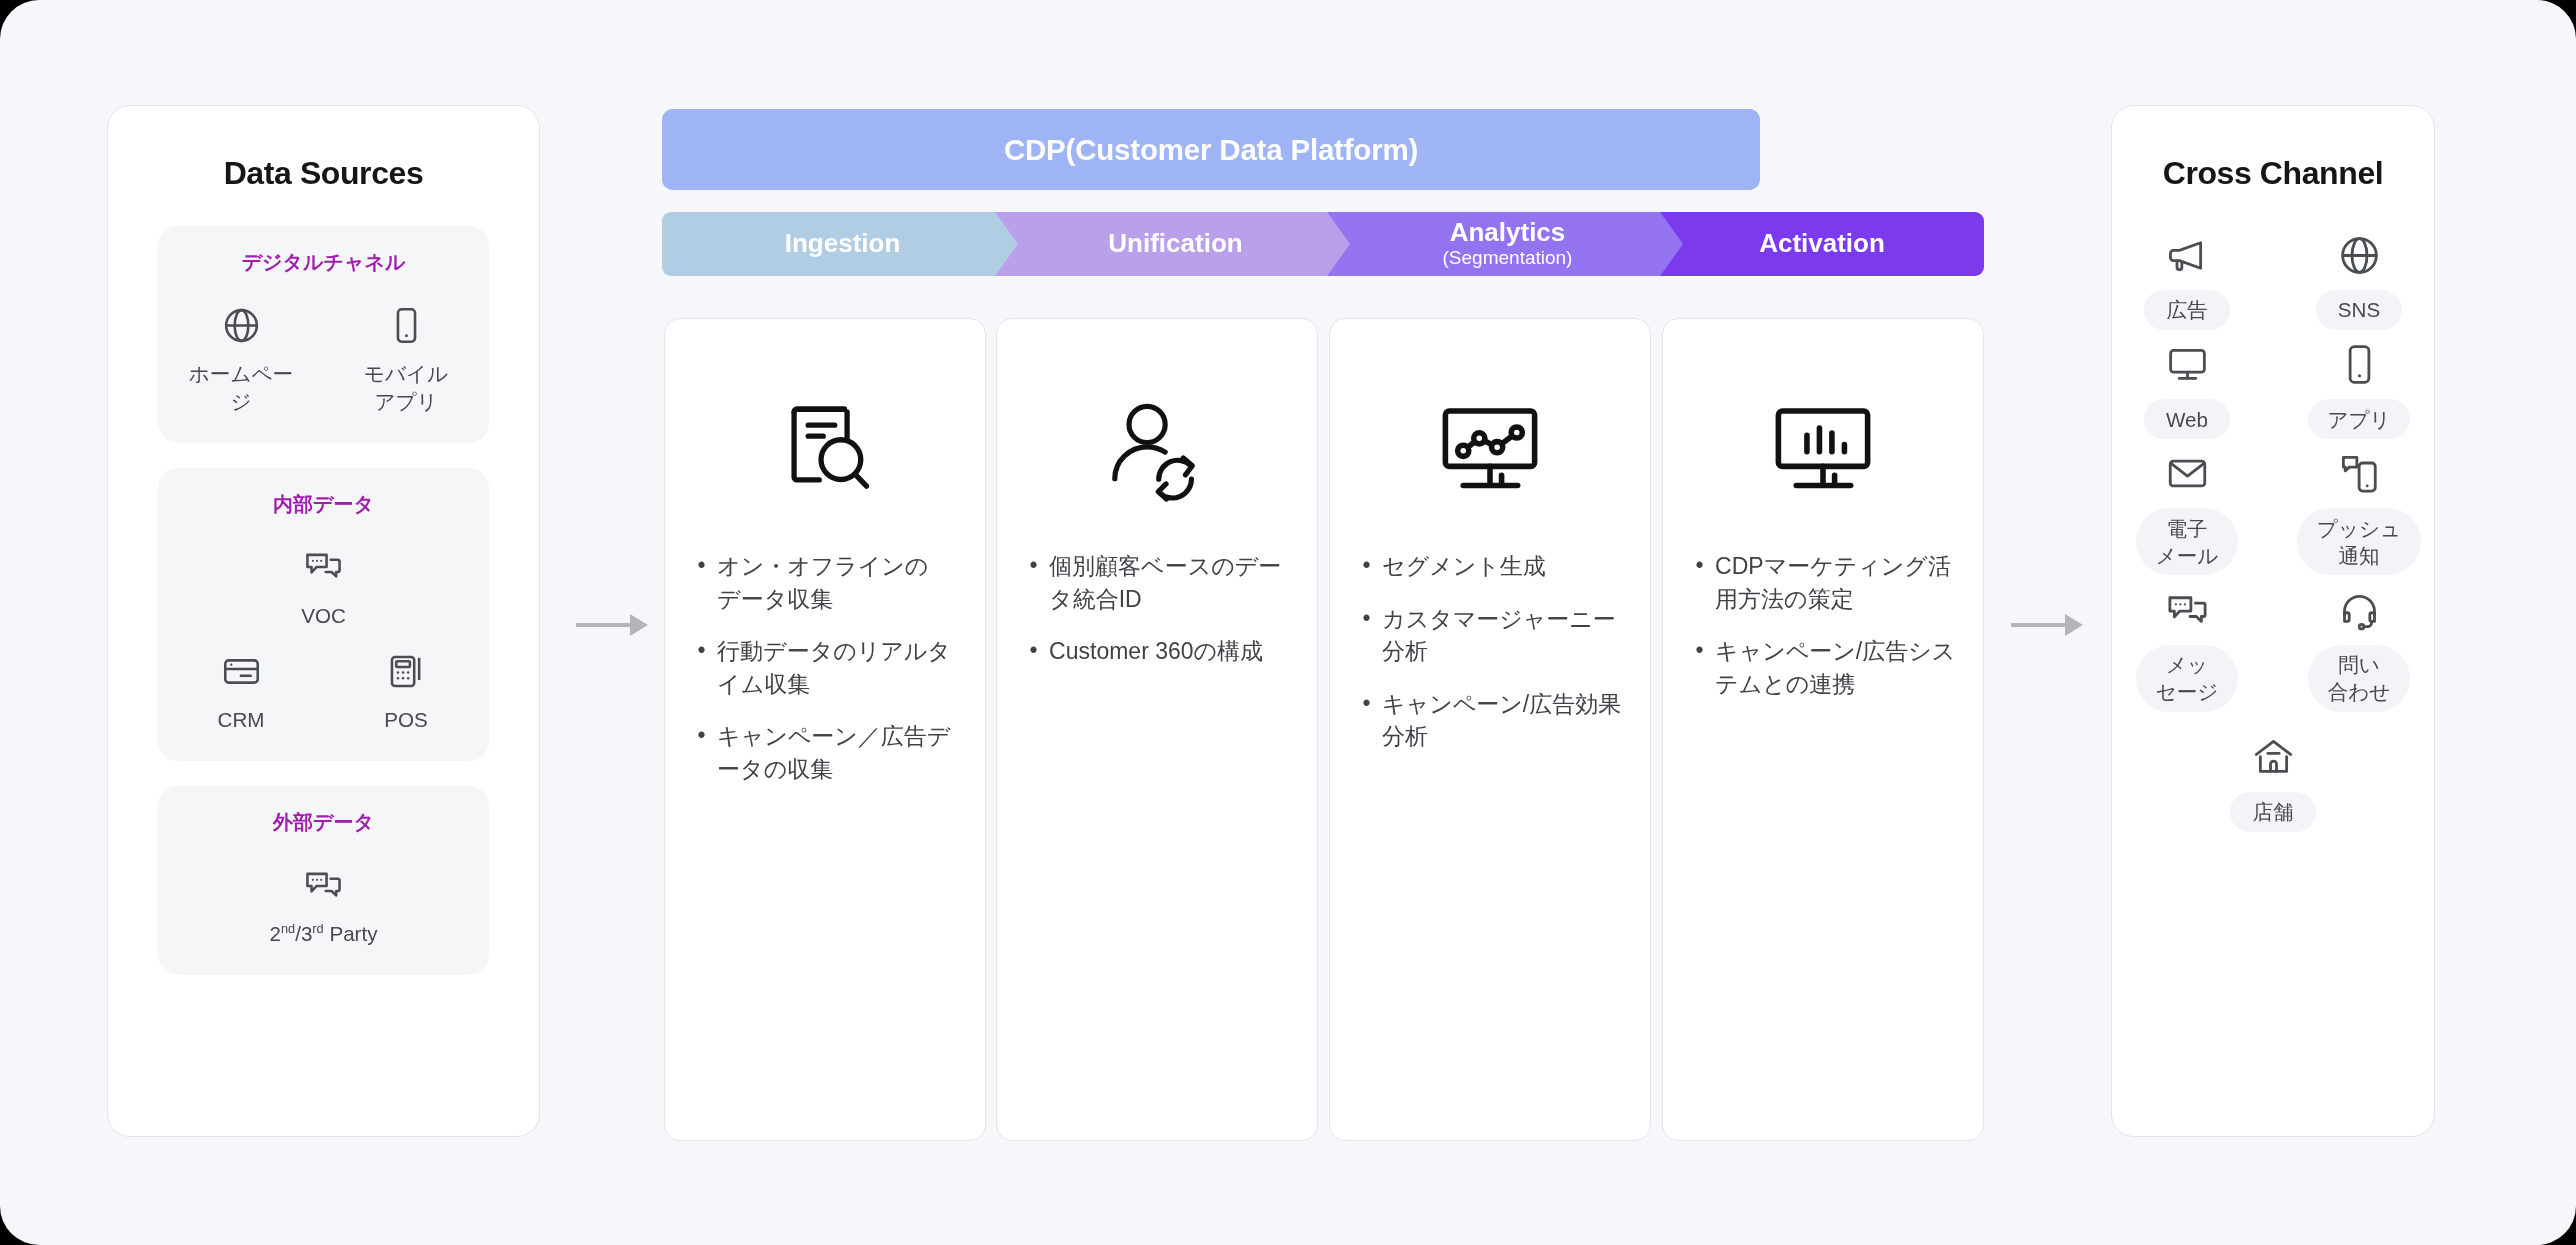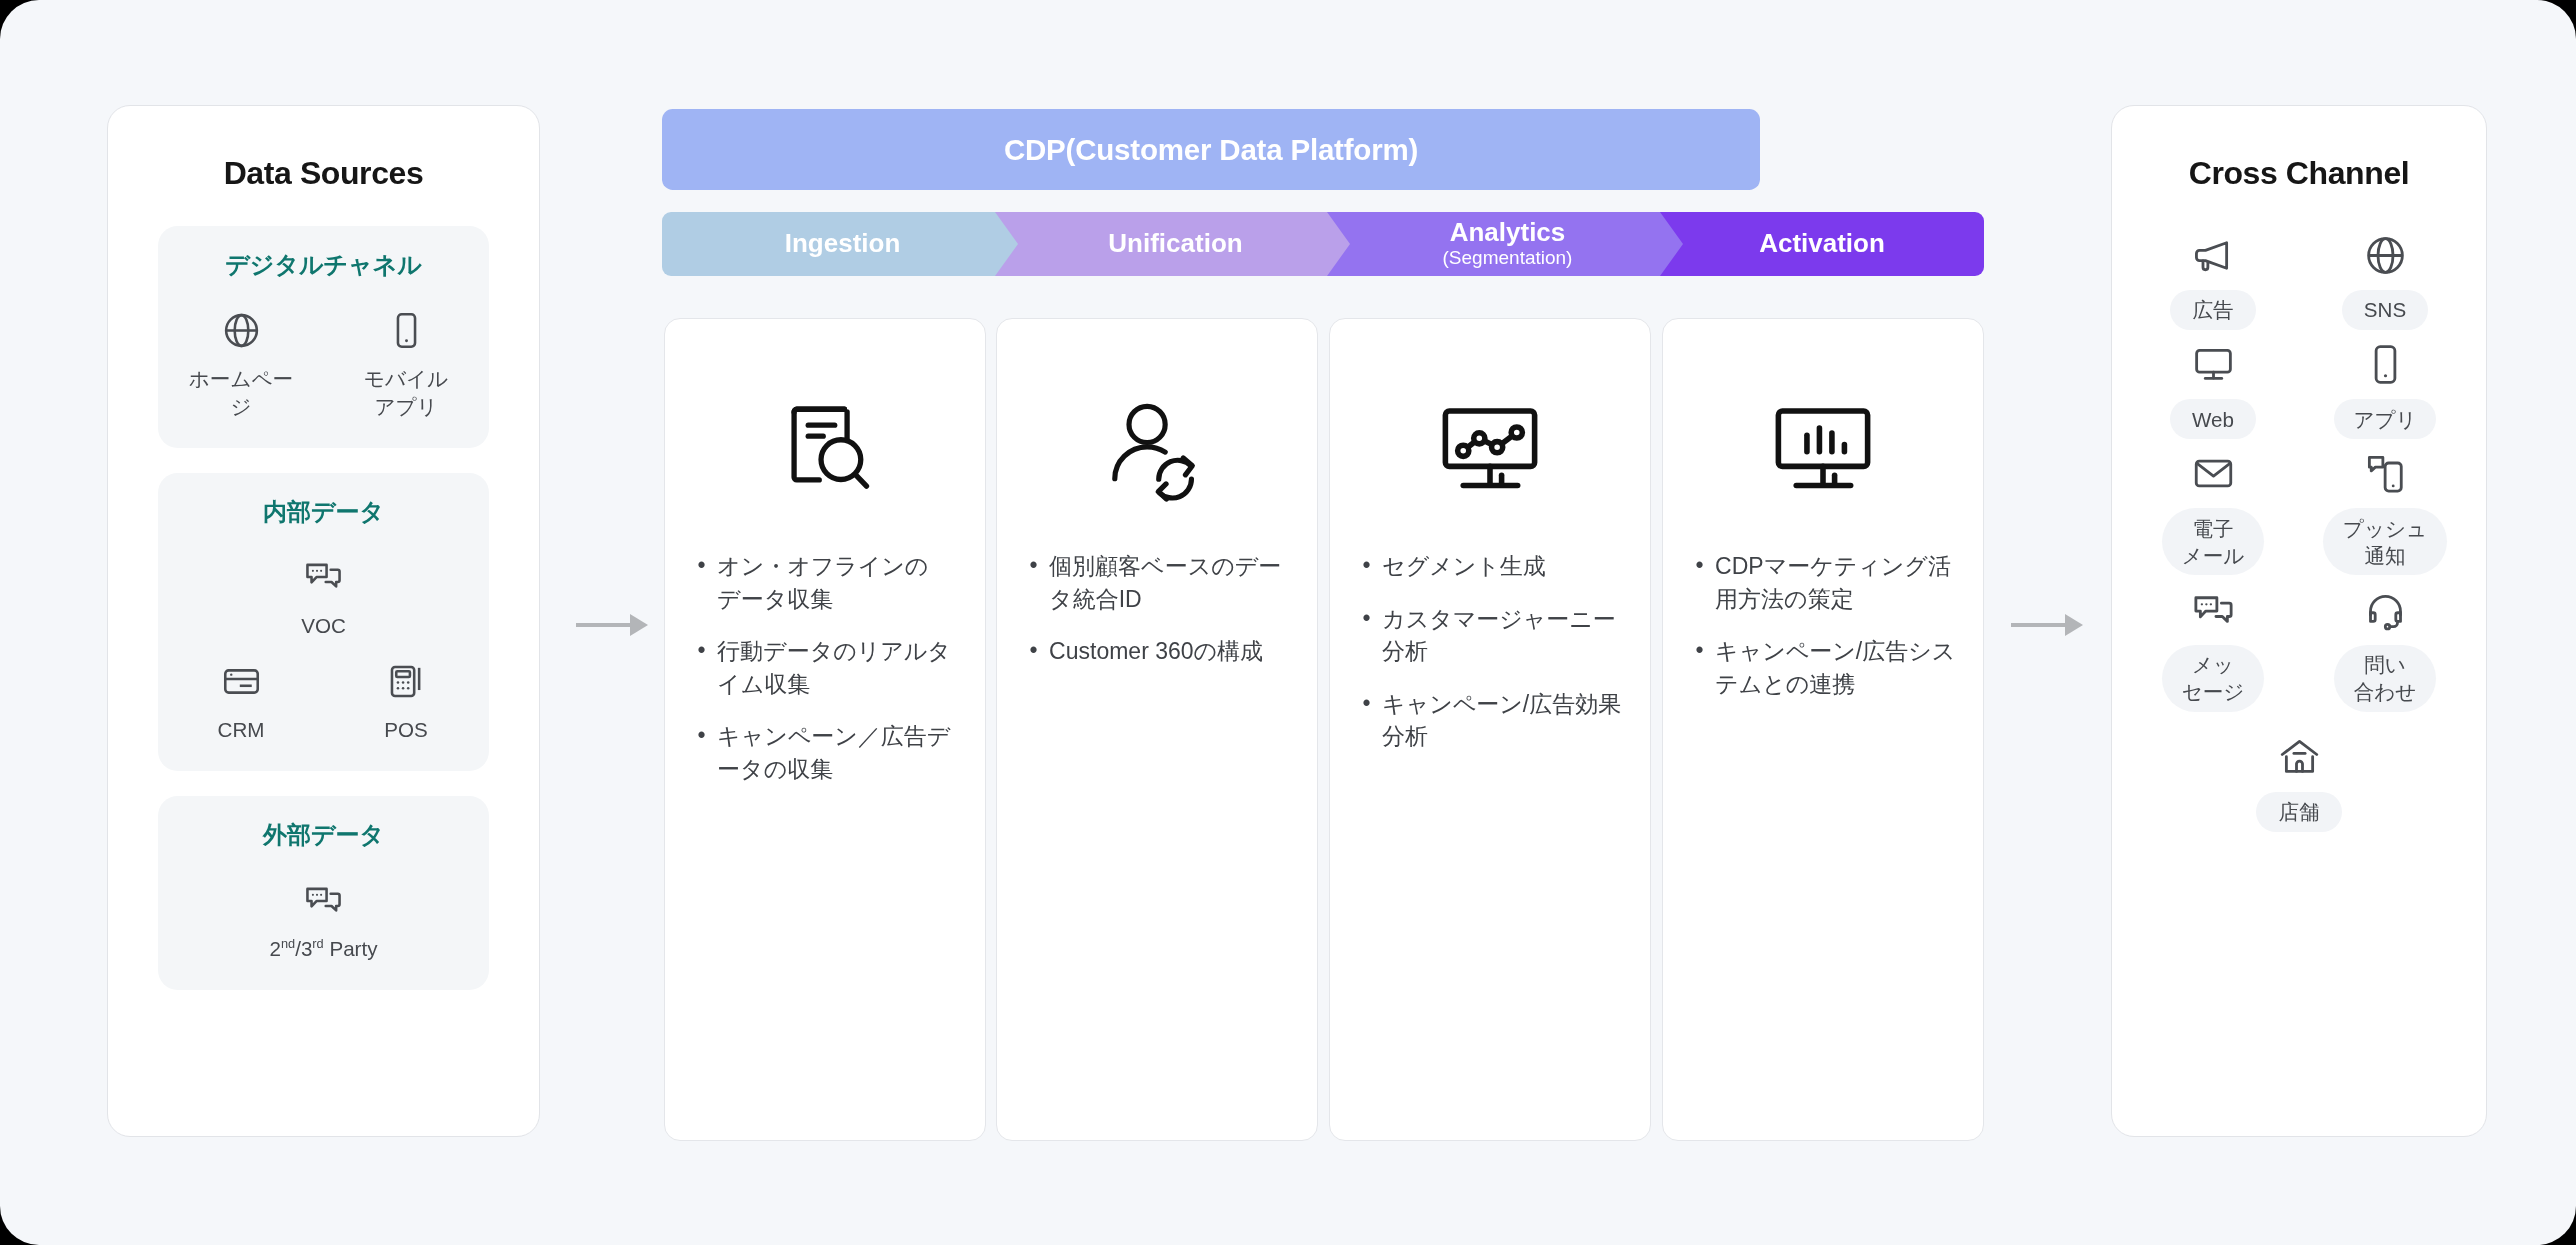--- a/index.html
+++ b/index.html
@@ -36,23 +36,23 @@
 
   .ds-group {
     margin: 0 50px;
     background: #f4f6f8;
     border-radius: 19.7px;
     padding: 23px 9px 27px;
   }
   .ds-group + .ds-group { margin-top: 25px; }
   .ds-group-title {
     text-align: center;
-    font-size: 24px;
+    font-size: 20px;
     font-weight: 700;
-    color: #0f766e;
+    color: #a21caf;
     margin-bottom: 23px;
   }
   .ds-row {
     display: flex;
     justify-content: center;
     gap: 40px;
   }
   .ds-row + .ds-row { margin-top: 16px; }
   .ds-item { width: 125px; text-align: center; }
   .ds-item .ico { height: 52px; display: flex; align-items: center; justify-content: center; }
@@ -141,21 +141,21 @@
     color: #3f4247;
     margin-bottom: 19.7px;
   }
   .col-list li::before {
     content: "•";
     position: absolute; left: 1.8px; top: -0.9px;
     font-size: 23px; color: #3f4247;
   }
 
   
-  #cross-channel { left: 2111px; top: 105px; width: 376px; height: 1032px; }
+  #cross-channel { left: 2111px; top: 105px; width: 324px; height: 1032px; }
   #cross-channel .panel-title { margin-top: 49px; }
   .cc-grid {
     margin-top: 36px;
     display: flex; flex-wrap: wrap;
     justify-content: center;
     column-gap: 29px;
     row-gap: 7.2px;
   }
   .cc-item { width: 143px; text-align: center; }
   .cc-item.full { width: 100%; }

